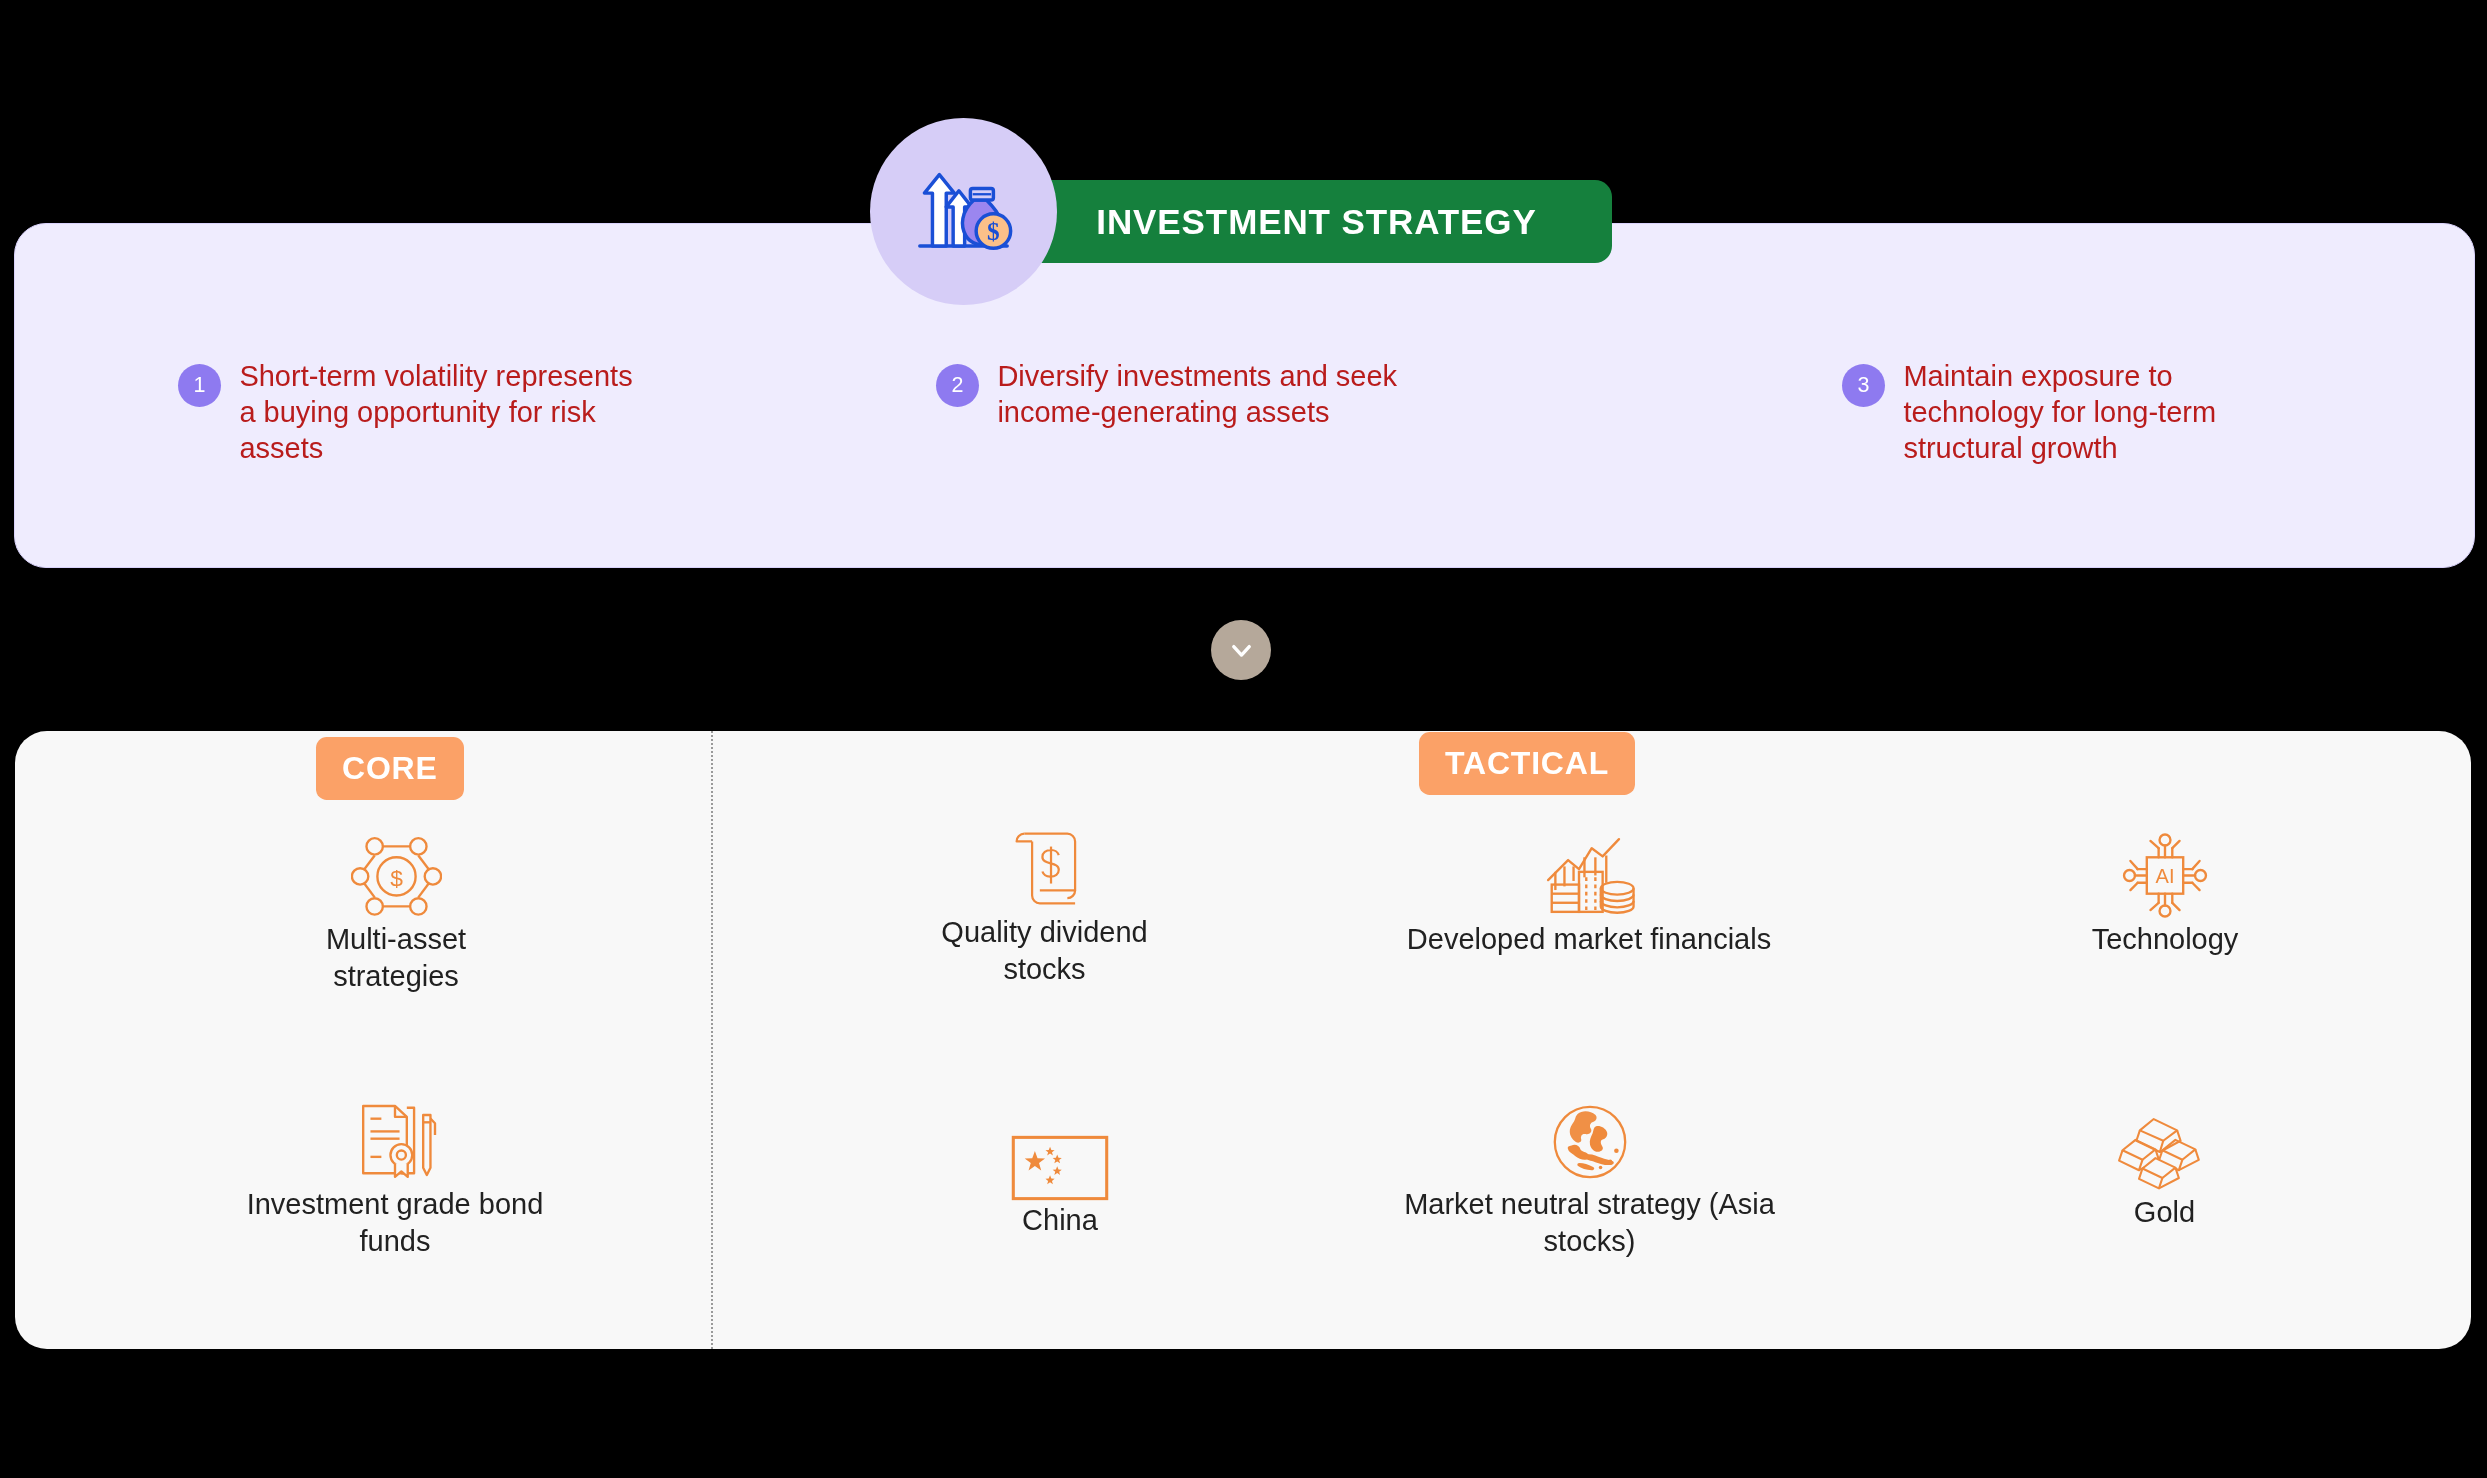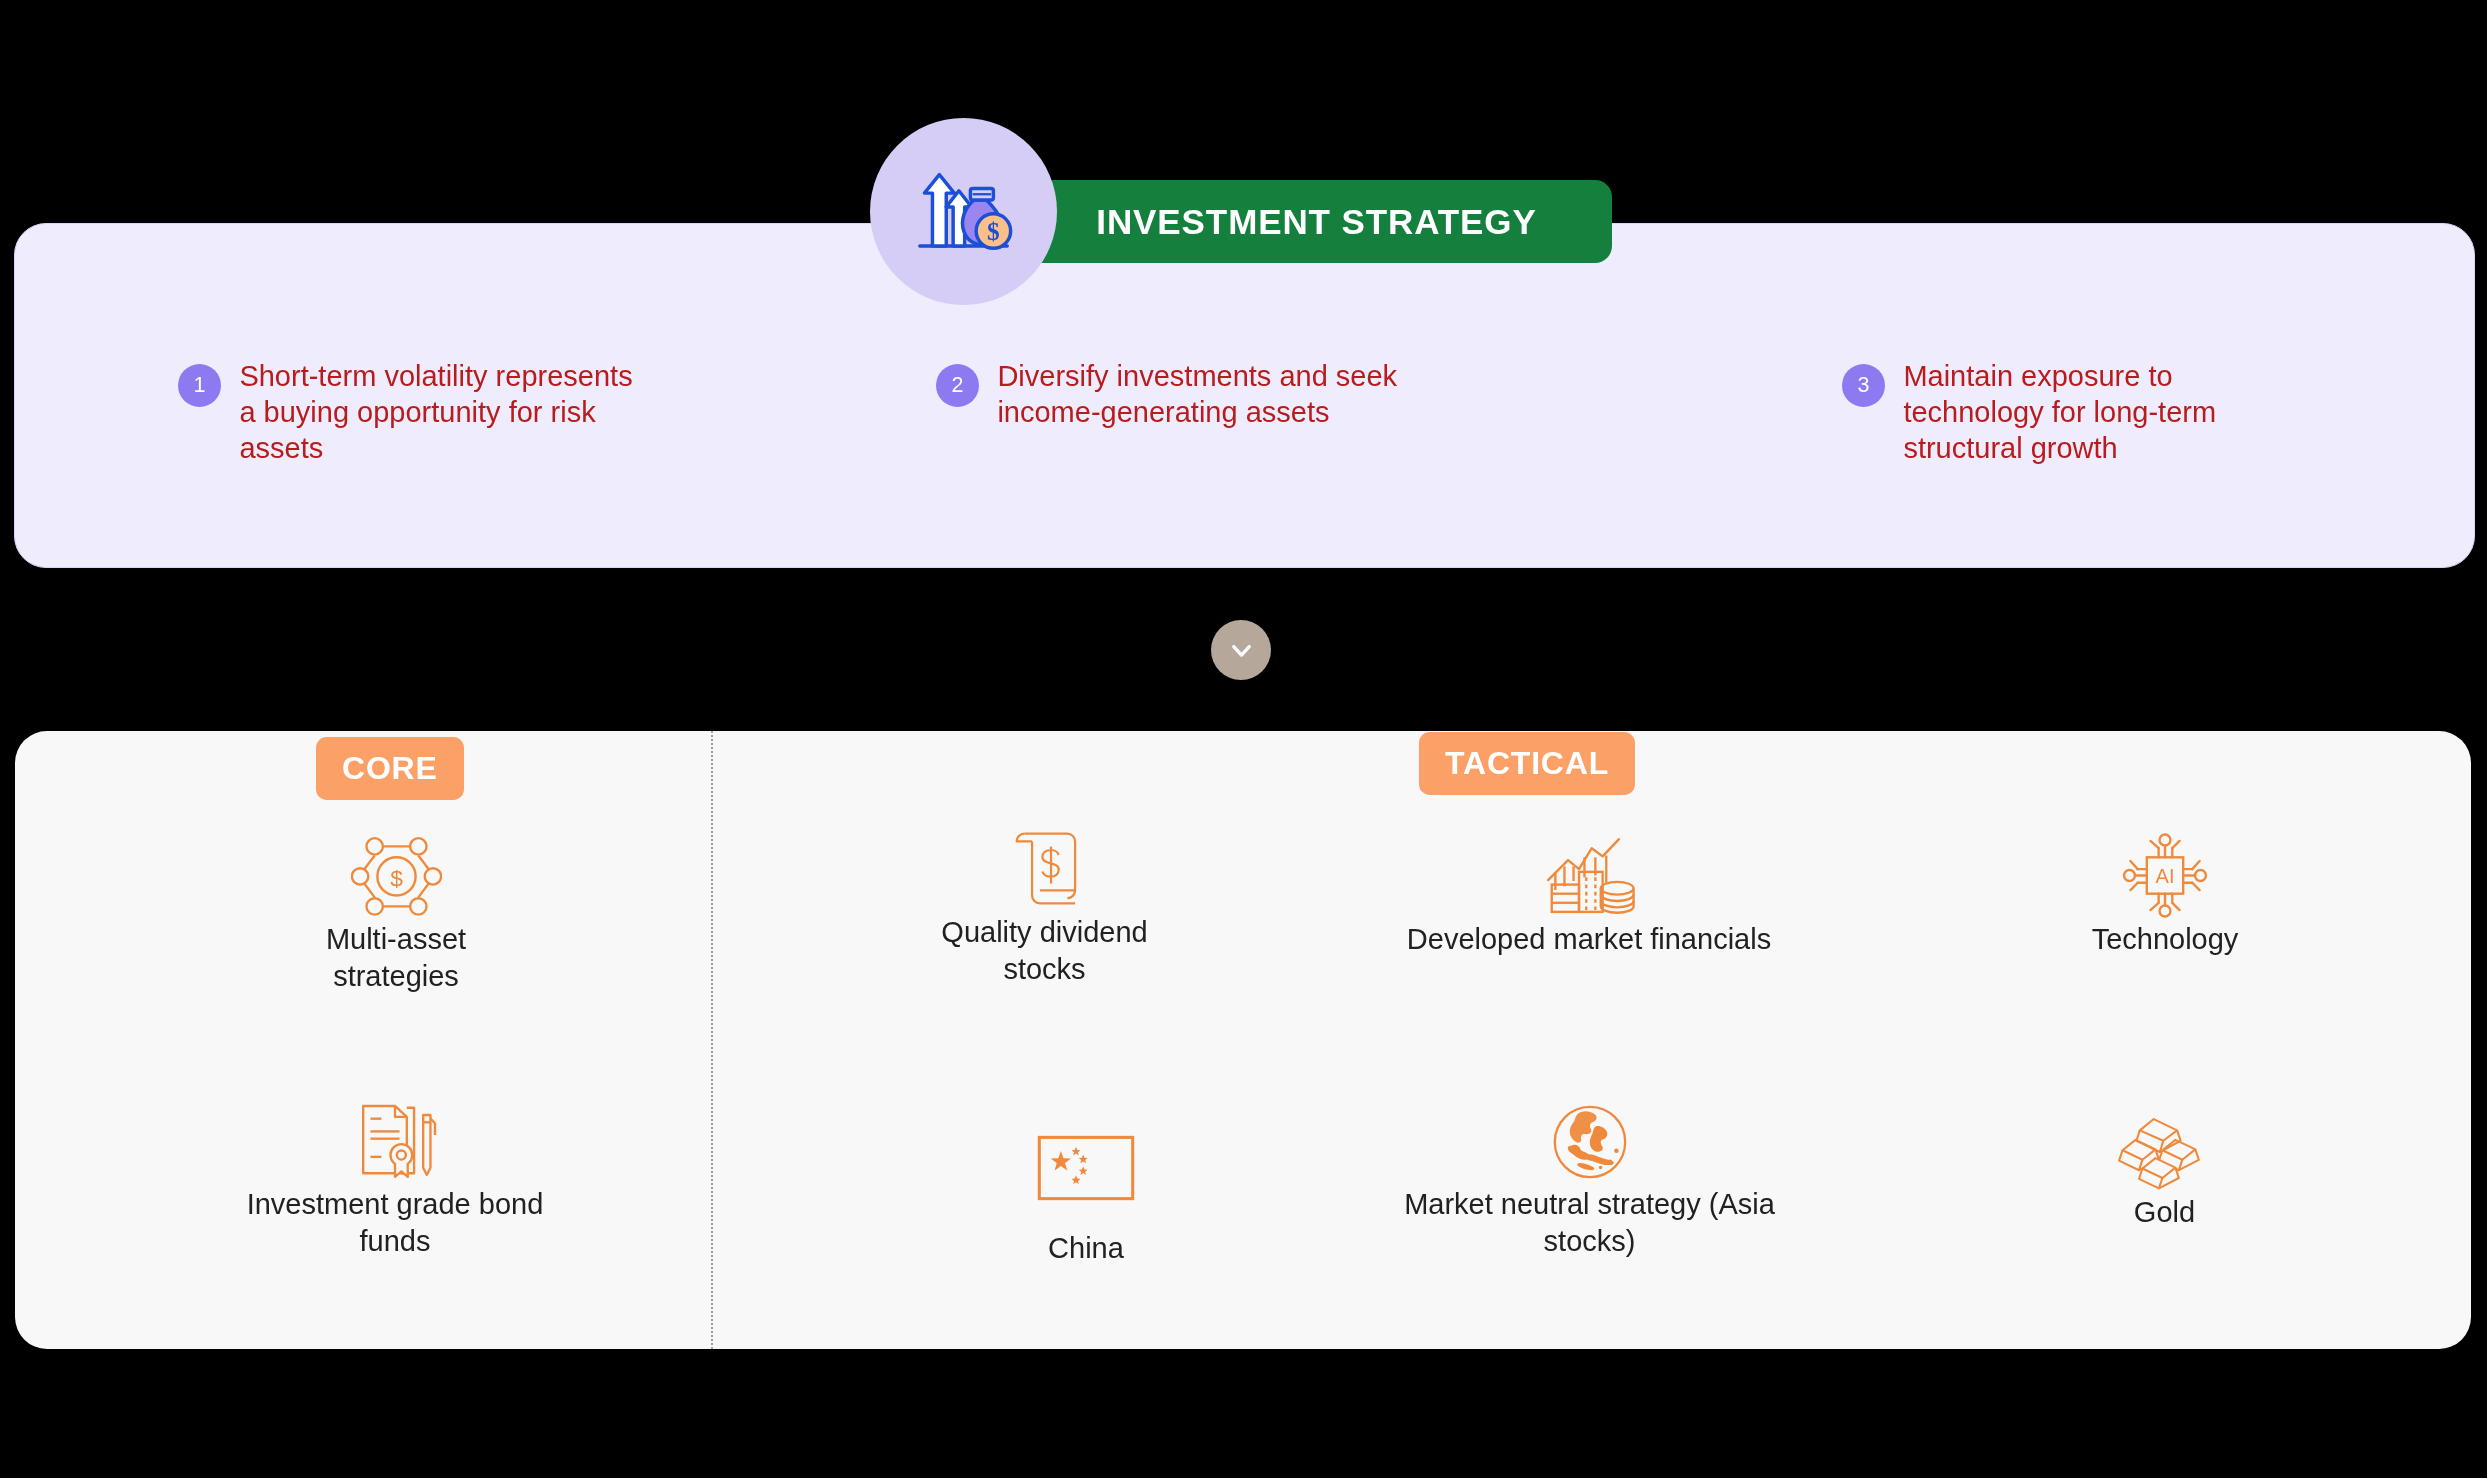--- a/index.html
+++ b/index.html
@@ -125,21 +125,21 @@
     font-weight:400;
   }
 
   
   .it-0{ left:273px;  top:821px; width:246px; }
   .it-1{ left:914px; top:814px; width:261px; }
   .it-2{ left:1397px; top:821px; width:384px; }
   .it-3{ left:1996px; top:821px; width:338px; }
   
   .it-4{ left:230px;  top:1086px; width:330px; }
-  .it-5{ left:963px; top:1102px; width:246px;gap:28px; }
+  .it-5{ left:937px; top:1102px; width:246px; }
   .it-6{ left:1359px; top:1086px; width:461px; }
   .it-7{ left:2011px; top:1094px; width:307px; }
 </style>
 </head>
 <body>
 
 <div class="stage">
 
   <div class="strategy-panel">
     <div class="points">

